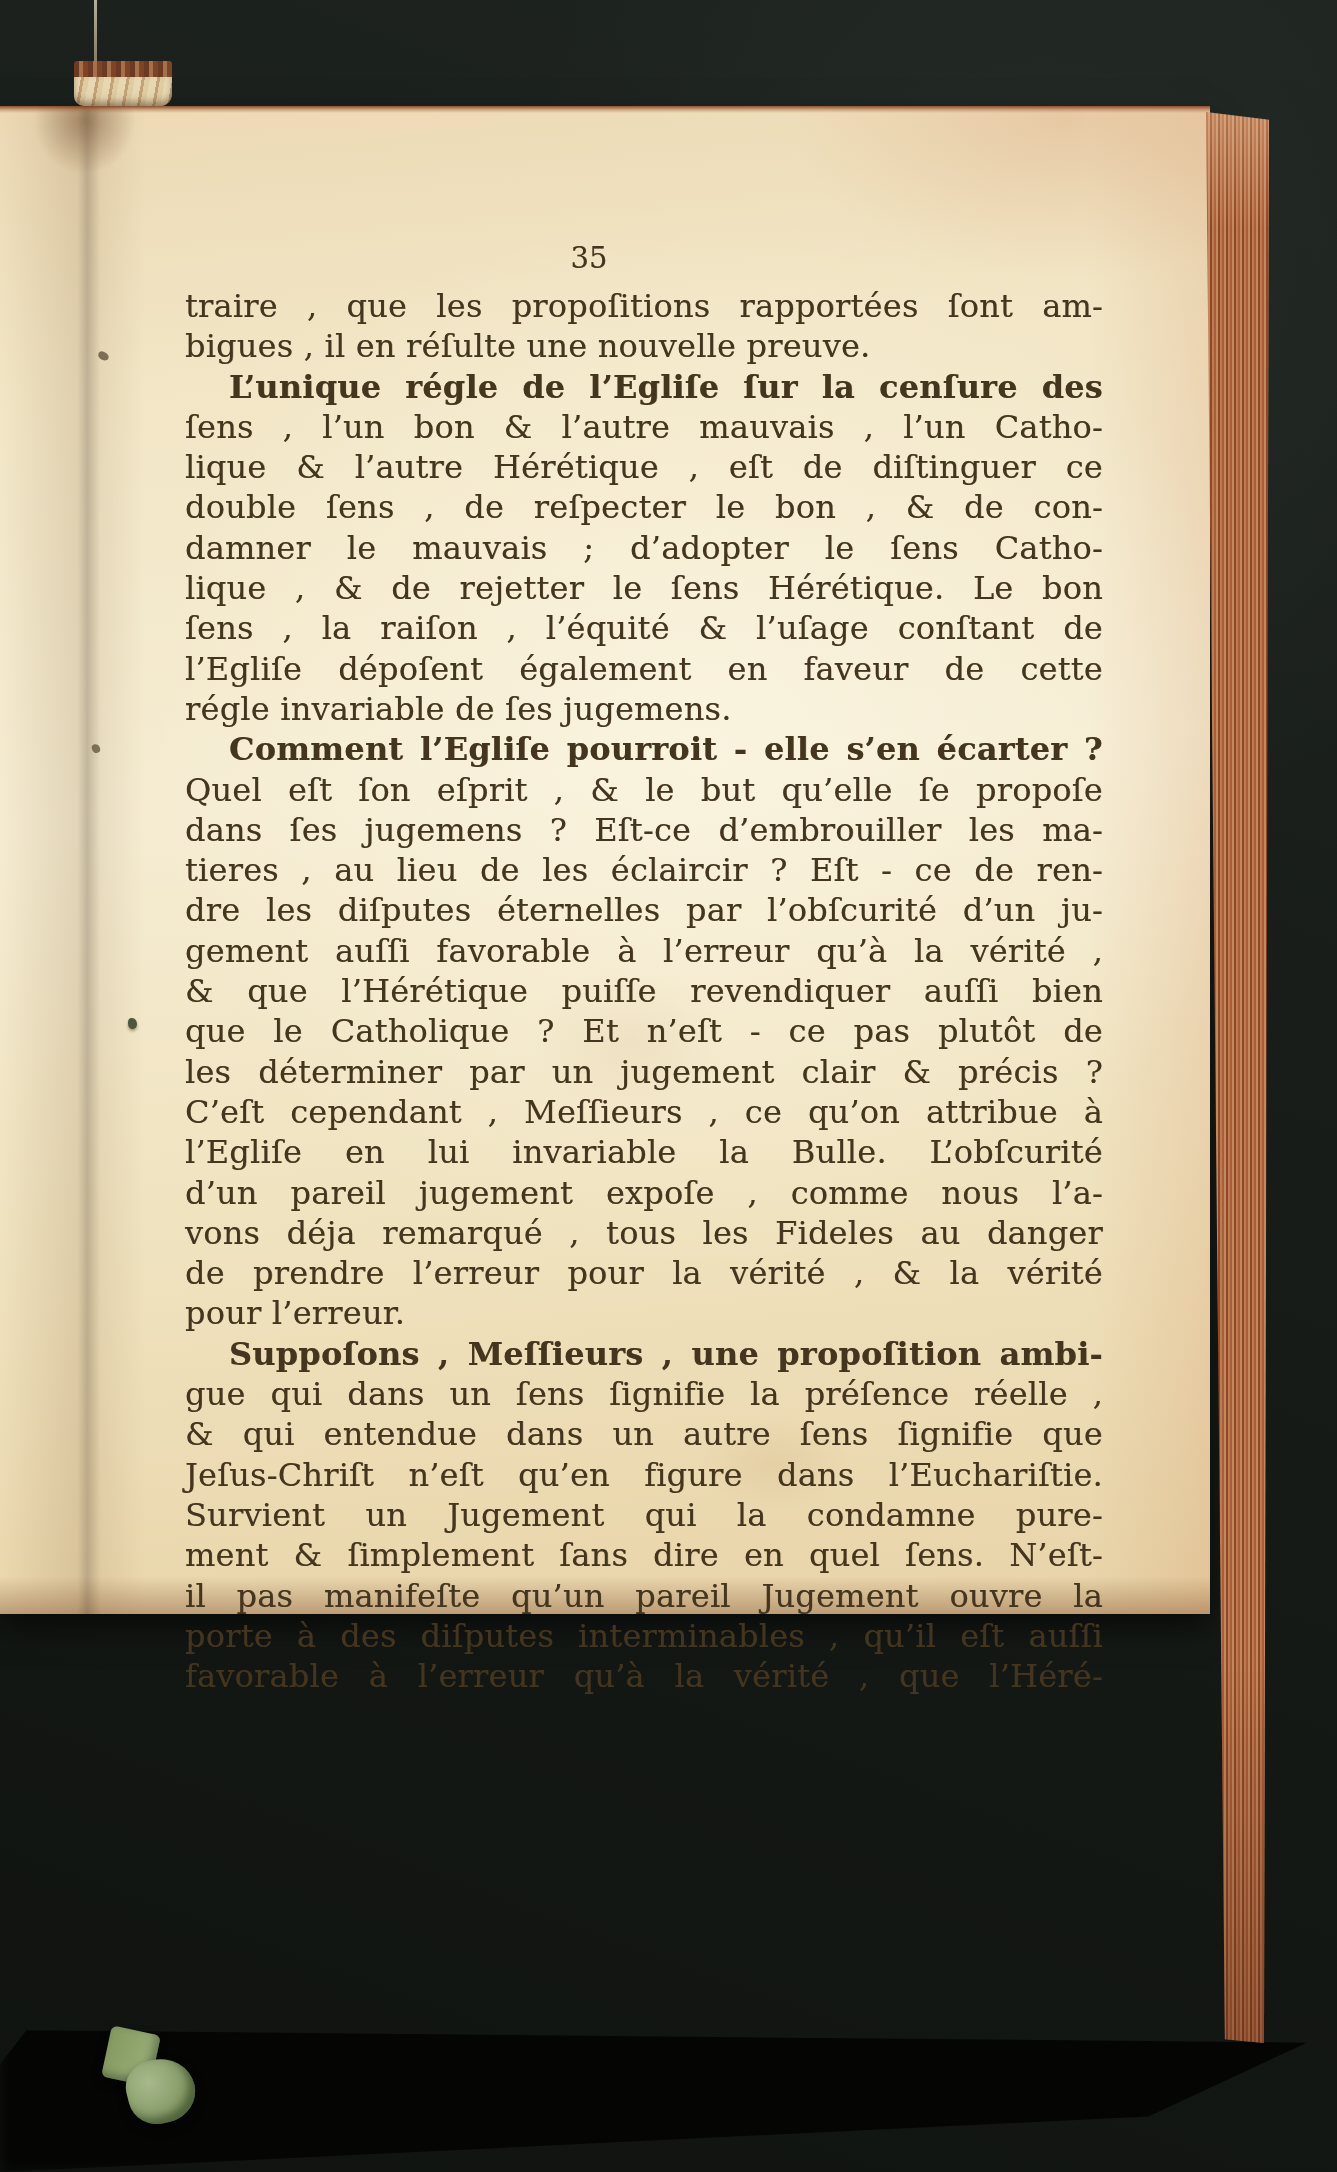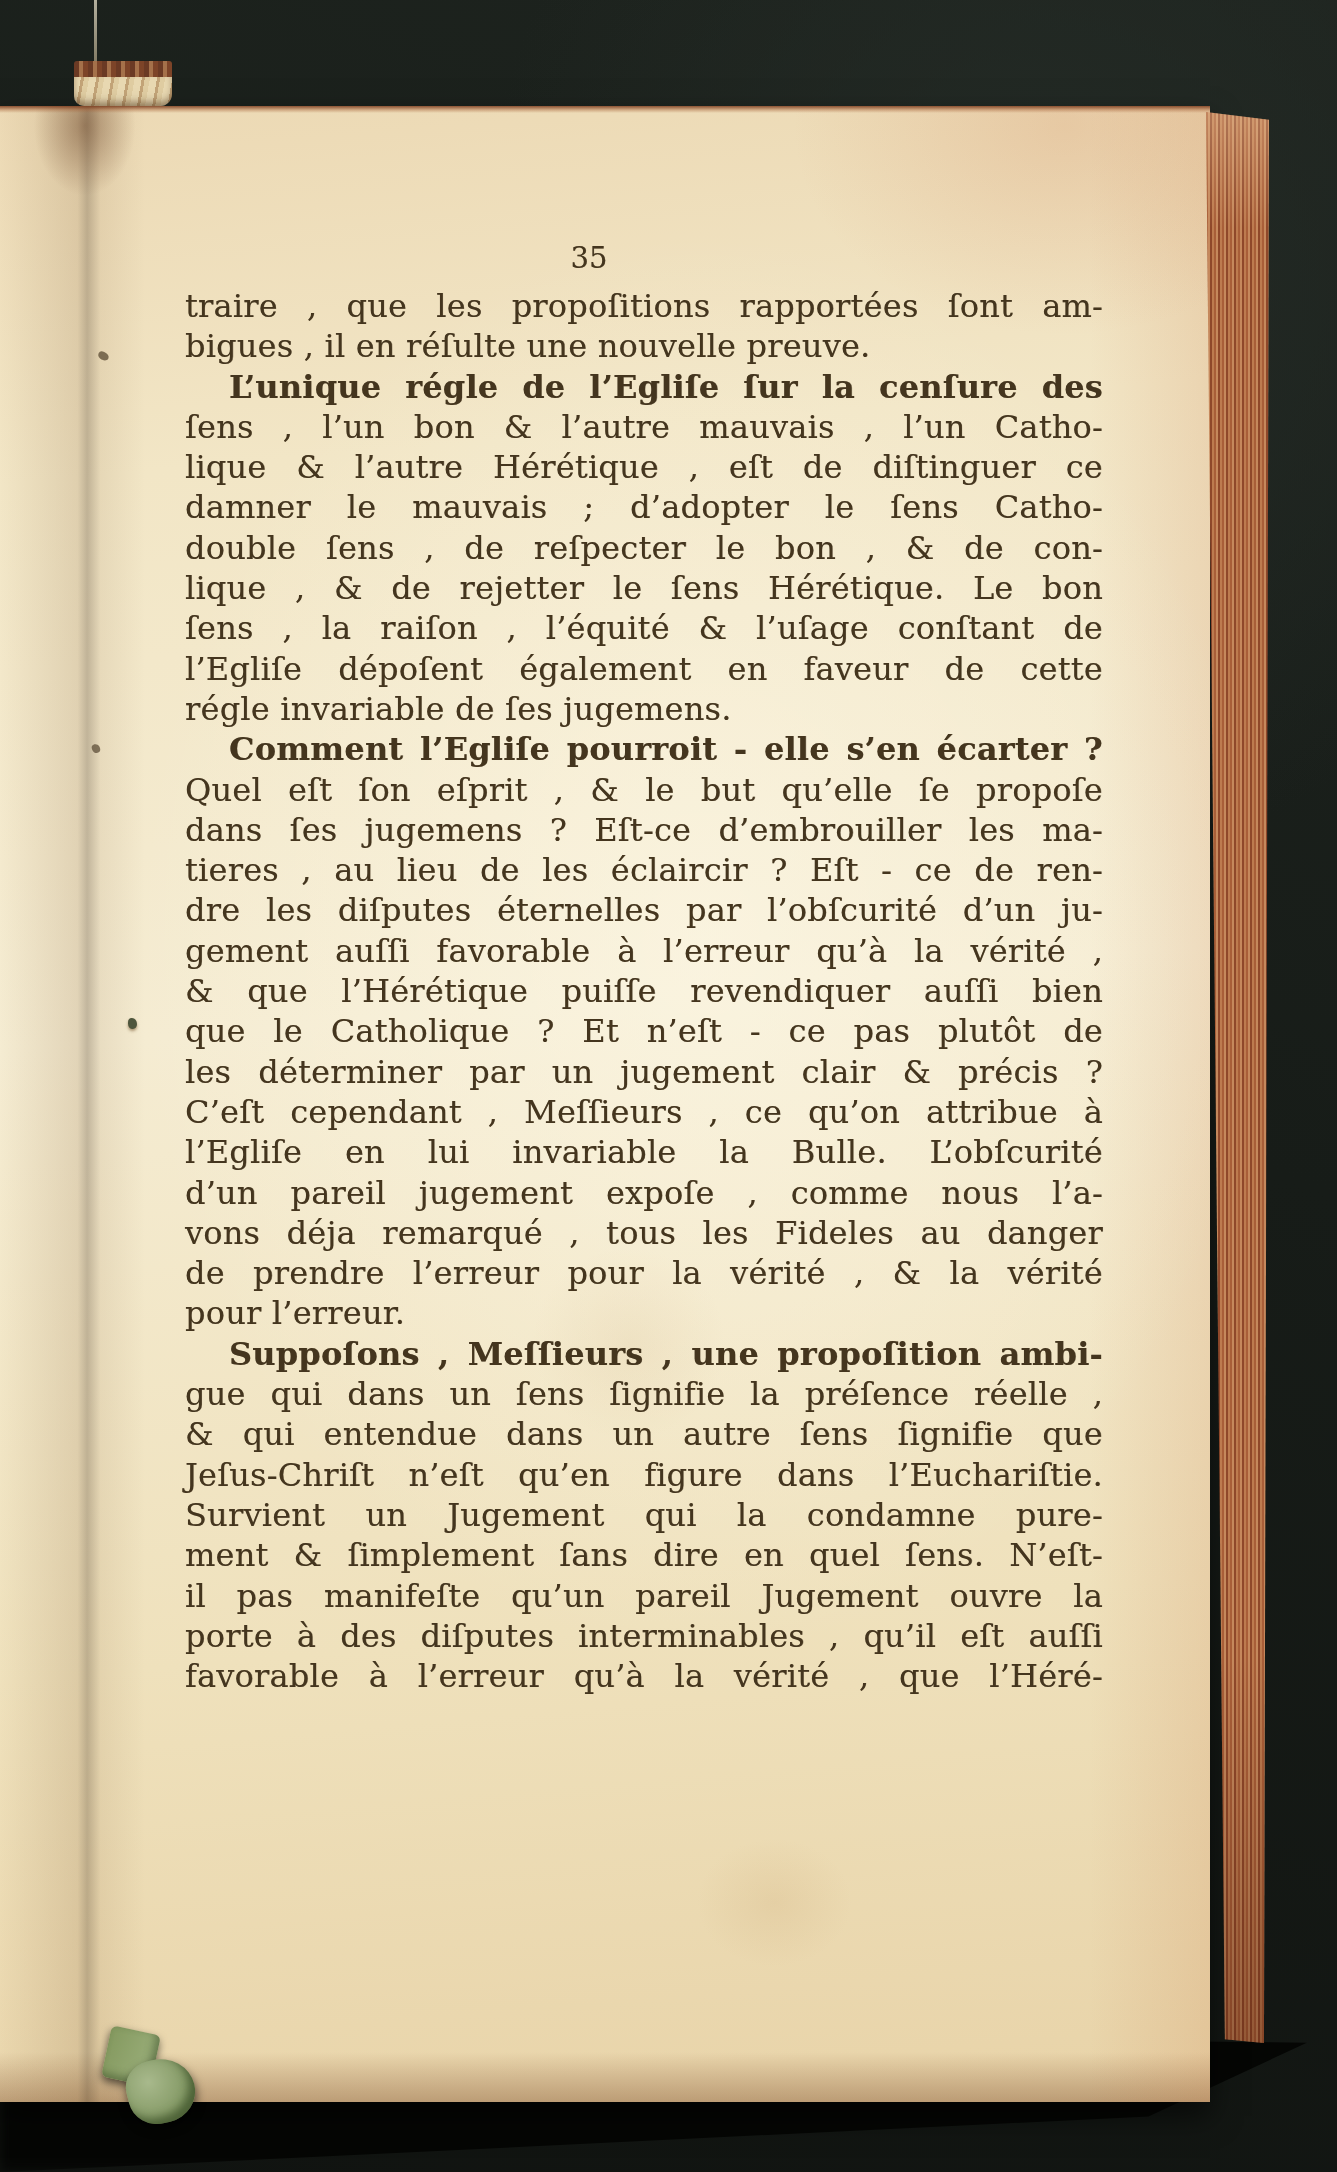--- a/index.html
+++ b/index.html
@@ -19,21 +19,21 @@
   .endband-thread{position:absolute;left:94px;top:0;width:3px;height:66px;
     background:linear-gradient(180deg,#d8d2bd,#9a8f74);opacity:.8;}
   .endband{position:absolute;left:74px;top:61px;width:98px;height:45px;}
   .eb-top{height:16px;border-radius:3px 3px 0 0;
     background:repeating-linear-gradient(90deg,#6b3a24 0 5px,#a5714a 5px 9px,#7d4428 9px 14px);}
   .eb-braid{height:29px;border-radius:0 0 12px 10px;
     background:repeating-linear-gradient(100deg,#e9d9b2 0 7px,#c3a478 7px 10px,#e0cda2 10px 15px);
     box-shadow:inset 0 -4px 6px rgba(90,60,30,.45);}
 
   
-  .page{position:absolute;left:0;top:106px;width:1210px;height:1996px;
+  .page{position:absolute;left:0;top:106px;width:1210px;height:1508px;
     background:
       radial-gradient(ellipse 6% 5% at 7% 1%, rgba(95,55,28,.45), transparent 70%),
       radial-gradient(ellipse 30% 14% at 88% 1%, rgba(205,130,85,.22), transparent 75%),
       radial-gradient(ellipse 55% 42% at 58% 42%, rgba(255,251,236,.50), transparent 85%),
       radial-gradient(ellipse 10% 6% at 52% 62%, rgba(190,150,95,.14), transparent 80%),
       radial-gradient(ellipse 8% 4% at 64% 90%, rgba(190,150,95,.15), transparent 80%),
       linear-gradient(270deg, rgba(195,115,62,.16) 0%, rgba(195,115,62,0) 10%),
       linear-gradient(90deg, rgba(125,88,48,0) 0%, rgba(125,88,48,.16) 6.4%,
                       rgba(62,42,22,.28) 7.2%, rgba(125,88,48,.10) 8.3%, rgba(125,88,48,0) 12%),
       linear-gradient(0deg, rgba(115,65,32,.38) 0%, rgba(115,65,32,0) 2.5%),
@@ -97,22 +97,22 @@
     <div class="speck s3"></div>
 
     <div class="text-block">
       <div class="folio">35</div>
       <div id="lines">
           <div class="line">traire , que les propoſitions rapportées ſont am-</div>
           <div class="line last">bigues , il en réſulte une nouvelle preuve.</div>
           <div class="line indent">L’unique régle de l’Egliſe ſur la cenſure des</div>
           <div class="line">ſens , l’un bon &amp; l’autre mauvais , l’un Catho-</div>
           <div class="line">lique &amp; l’autre Hérétique , eſt de diſtinguer ce</div>
+          <div class="line">double ſens , de reſpecter le bon , &amp; de con-</div>
           <div class="line">damner le mauvais ; d’adopter le ſens Catho-</div>
-          <div class="line">double ſens , de reſpecter le bon , &amp; de con-</div>
           <div class="line">lique , &amp; de rejetter le ſens Hérétique. Le bon</div>
           <div class="line">ſens , la raiſon , l’équité &amp; l’uſage conſtant de</div>
           <div class="line">l’Egliſe dépoſent également en faveur de cette</div>
           <div class="line last">régle invariable de ſes jugemens.</div>
           <div class="line indent">Comment l’Egliſe pourroit - elle s’en écarter ?</div>
           <div class="line">Quel eſt ſon eſprit , &amp; le but qu’elle ſe propoſe</div>
           <div class="line">dans ſes jugemens ? Eſt-ce d’embrouiller les ma-</div>
           <div class="line">tieres , au lieu de les éclaircir ? Eſt - ce de ren-</div>
           <div class="line">dre les diſputes éternelles par l’obſcurité d’un ju-</div>
           <div class="line">gement auſſi favorable à l’erreur qu’à la vérité ,</div>

